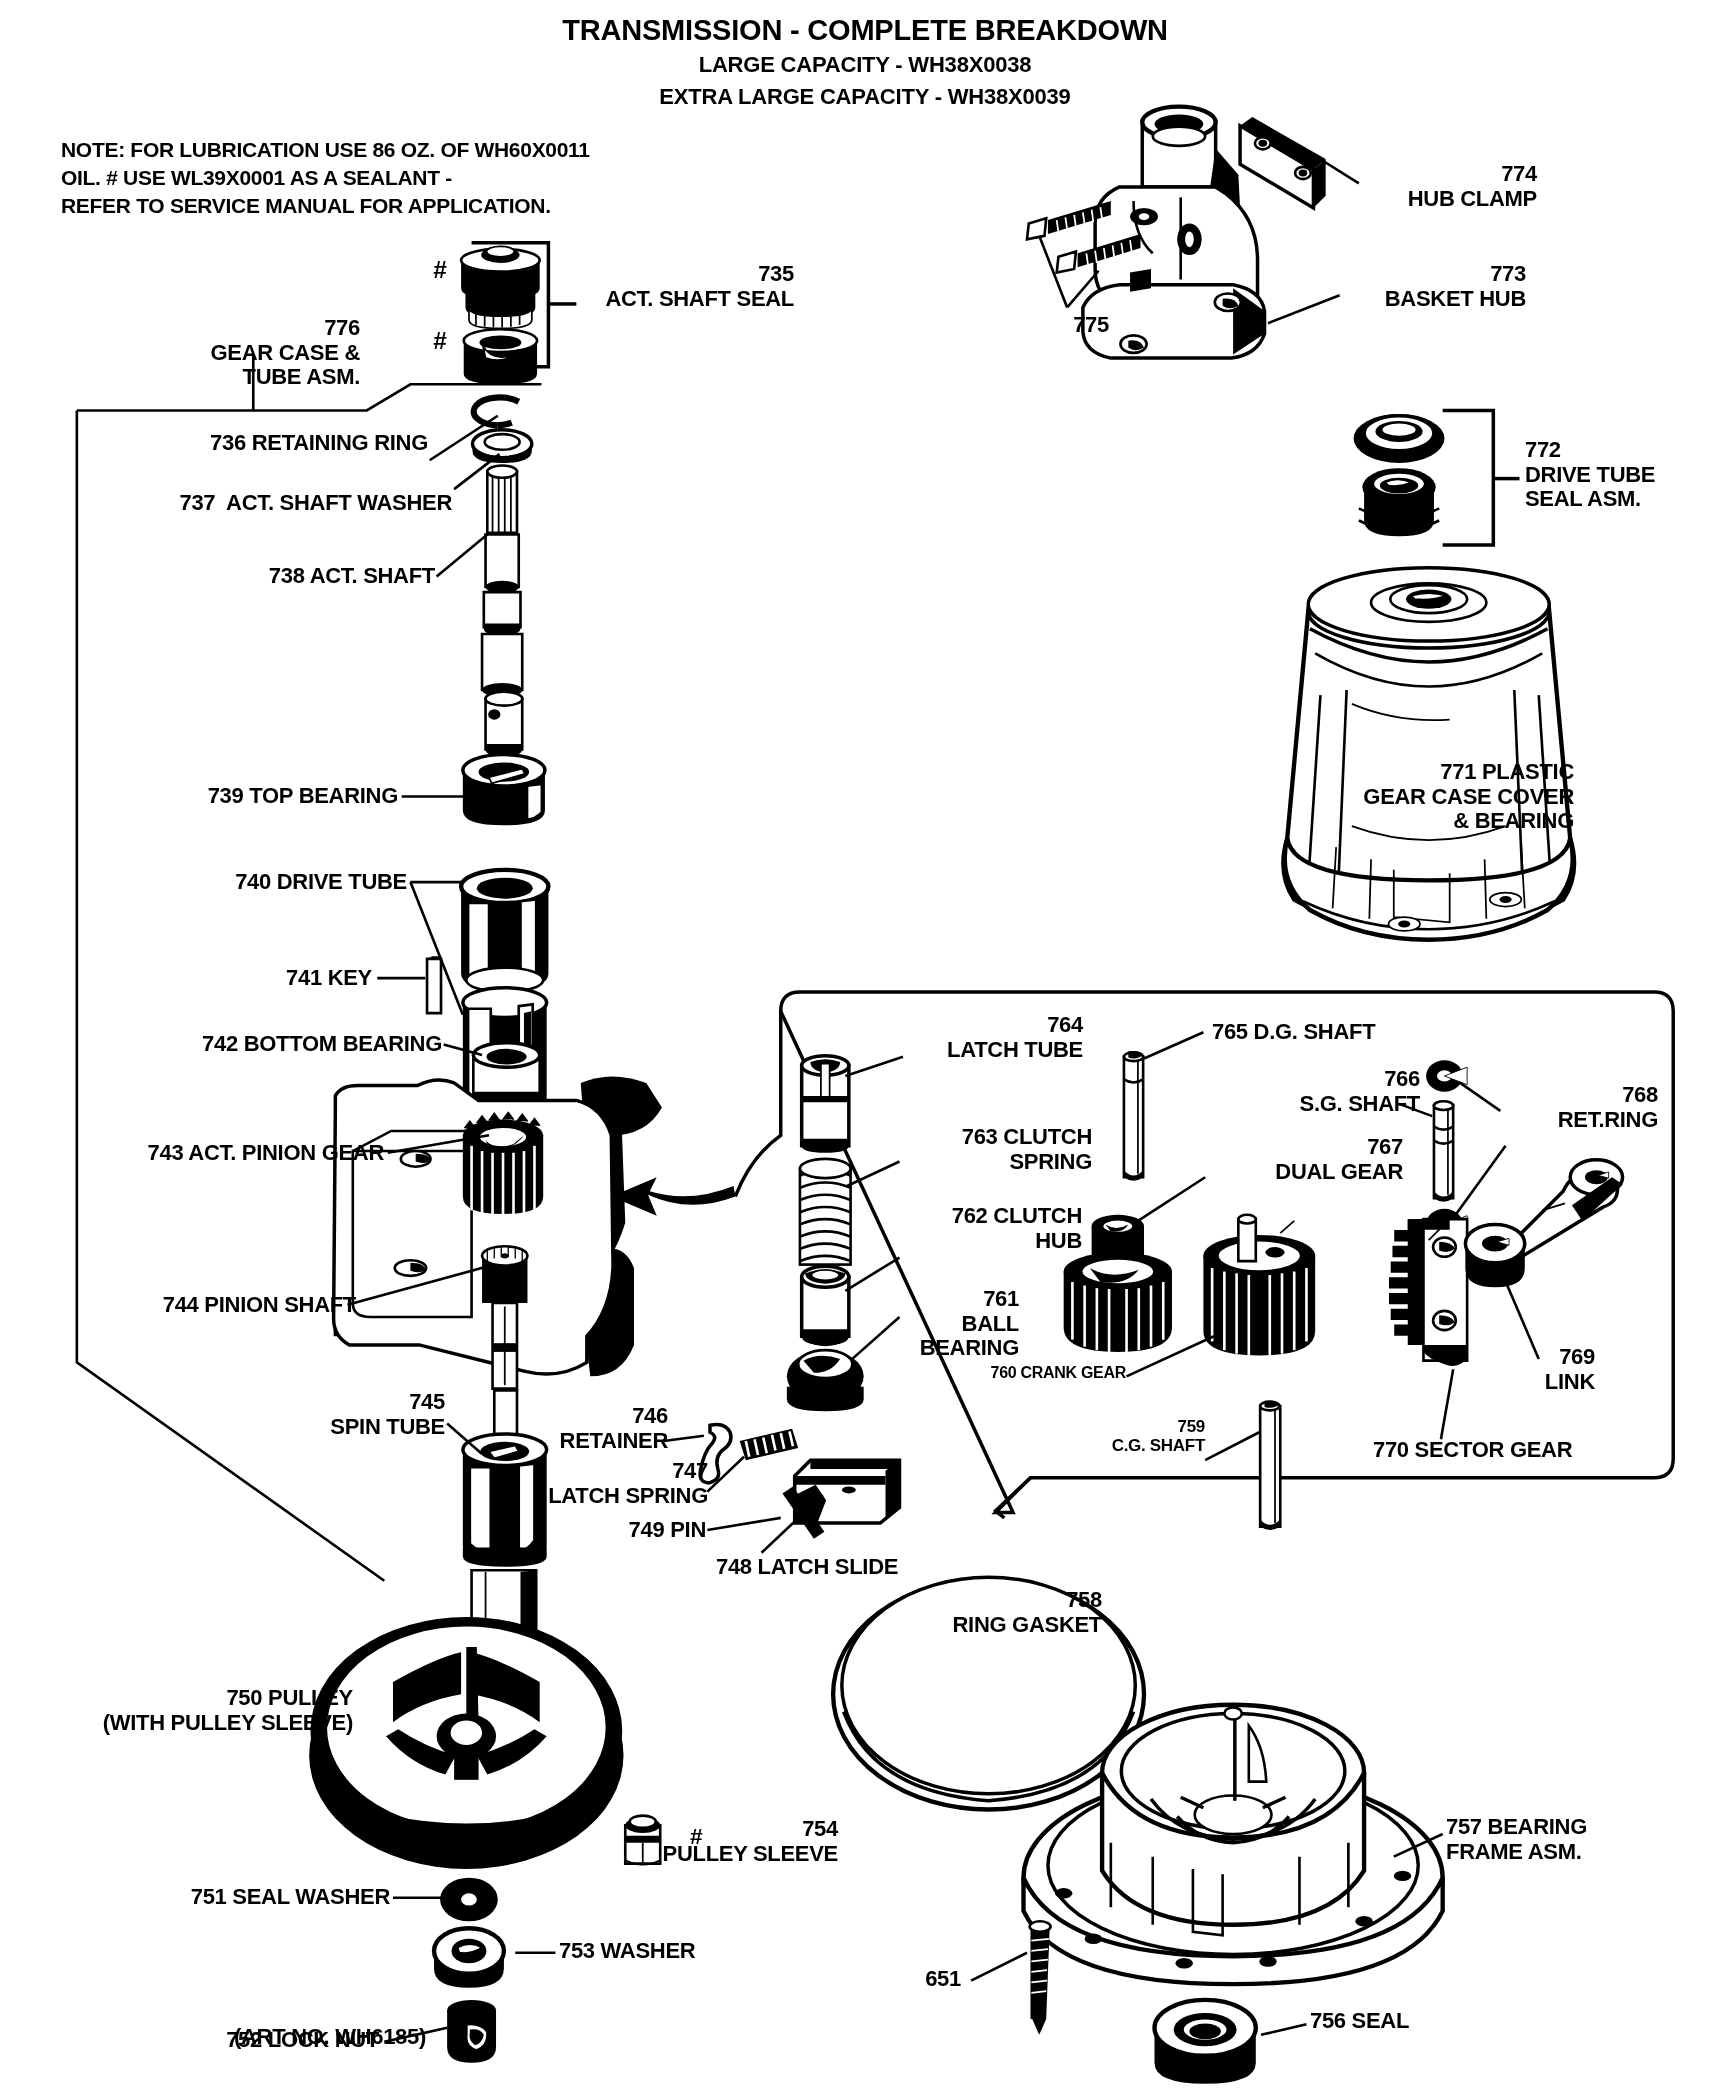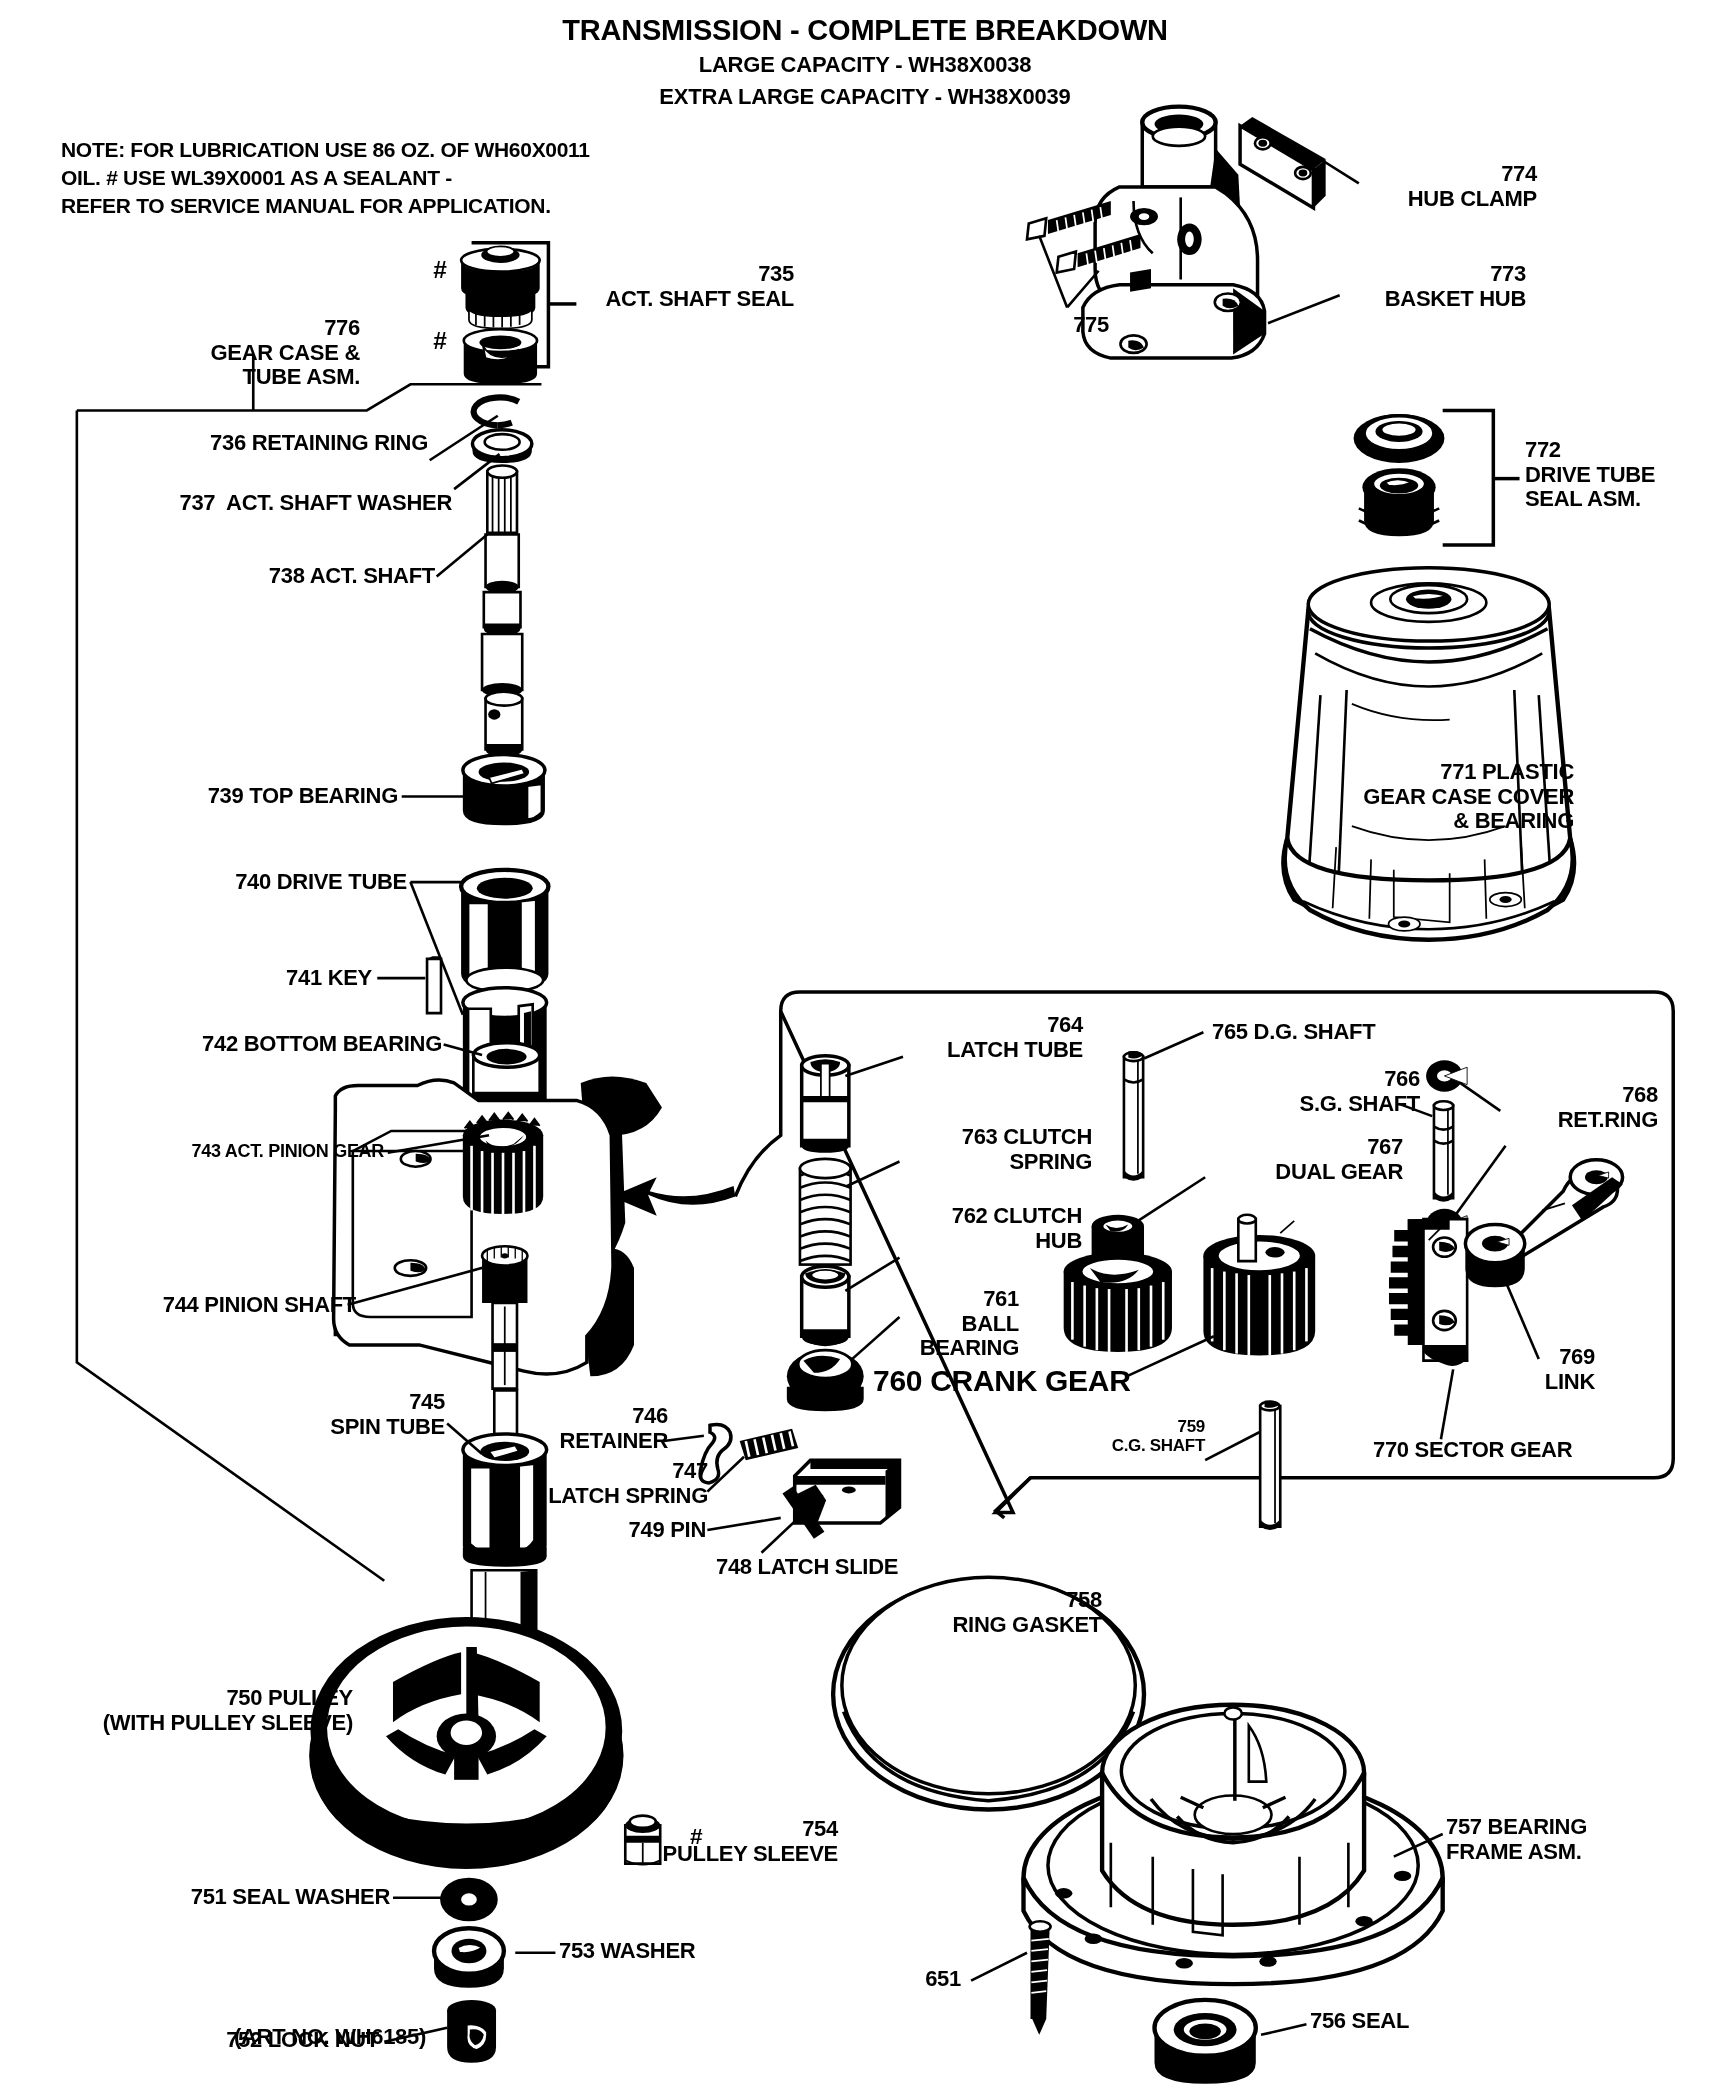--- a/index.html
+++ b/index.html
@@ -672,21 +672,21 @@
 <div class="lbl c" style="left:150px;top:316px;width:210px;font-size:22px;">776
 GEAR CASE &amp;
 TUBE ASM.</div>
 <div class="lbl r" style="left:105px;top:431px;width:323px;font-size:22px;">736 RETAINING RING</div>
 <div class="lbl r" style="left:87px;top:491px;width:365px;font-size:22px;">737  ACT. SHAFT WASHER</div>
 <div class="lbl r" style="left:131px;top:564px;width:304px;font-size:22px;">738 ACT. SHAFT</div>
 <div class="lbl r" style="left:131px;top:784px;width:267px;font-size:22px;">739 TOP BEARING</div>
 <div class="lbl r" style="left:131px;top:870px;width:276px;font-size:22px;">740 DRIVE TUBE</div>
 <div class="lbl r" style="left:175px;top:966px;width:197px;font-size:22px;">741 KEY</div>
 <div class="lbl r" style="left:87px;top:1032px;width:355px;font-size:22px;">742 BOTTOM BEARING</div>
-<div class="lbl r" style="left:61px;top:1141px;width:323px;font-size:18px;">743 ACT. PINION GEAR</div>
+<div class="lbl r" style="left:61px;top:1141px;width:323px;font-size:22px;">743 ACT. PINION GEAR</div>
 <div class="lbl r" style="left:82px;top:1293px;width:274px;font-size:22px;">744 PINION SHAFT</div>
 <div class="lbl c" style="left:288px;top:1390px;width:157px;font-size:22px;">745
 SPIN TUBE</div>
 <div class="lbl c" style="left:514px;top:1404px;width:154px;font-size:22px;">746
 RETAINER</div>
 <div class="lbl c" style="left:498px;top:1459px;width:210px;font-size:22px;">747
 LATCH SPRING</div>
 <div class="lbl" style="left:716px;top:1555px;width:279px;font-size:22px;">748 LATCH SLIDE</div>
 <div class="lbl r" style="left:559px;top:1518px;width:147px;font-size:22px;">749 PIN</div>
 <div class="lbl c" style="left:61px;top:1686px;width:292px;font-size:22px;">750 PULLEY
@@ -696,21 +696,21 @@
 <div class="lbl" style="left:559px;top:1939px;width:227px;font-size:22px;">753 WASHER</div>
 <div class="lbl c" style="left:611px;top:1817px;width:227px;font-size:22px;">754
 PULLEY SLEEVE</div>
 <div class="lbl" style="left:1310px;top:2009px;width:201px;font-size:22px;">756 SEAL</div>
 <div class="lbl" style="left:1446px;top:1815px;width:227px;font-size:22px;">757 BEARING
 FRAME ASM.</div>
 <div class="lbl c" style="left:875px;top:1588px;width:227px;font-size:22px;">758
 RING GASKET</div>
 <div class="lbl c" style="left:1039px;top:1417px;width:166px;font-size:17px;">759
 C.G. SHAFT</div>
-<div class="lbl r" style="left:873px;top:1364px;width:253px;font-size:30px;">760 CRANK GEAR</div>
+<div class="lbl r" style="left:873px;top:1364px;width:253px;font-size:16px;">760 CRANK GEAR</div>
 <div class="lbl c" style="left:884px;top:1287px;width:135px;font-size:22px;">761
 BALL
 BEARING</div>
 <div class="lbl c" style="left:900px;top:1204px;width:182px;font-size:22px;">762 CLUTCH
 HUB</div>
 <div class="lbl c" style="left:900px;top:1125px;width:192px;font-size:22px;">763 CLUTCH
 SPRING</div>
 <div class="lbl c" style="left:891px;top:1013px;width:192px;font-size:22px;">764
 LATCH TUBE</div>
 <div class="lbl" style="left:1212px;top:1020px;width:218px;font-size:22px;">765 D.G. SHAFT</div>

